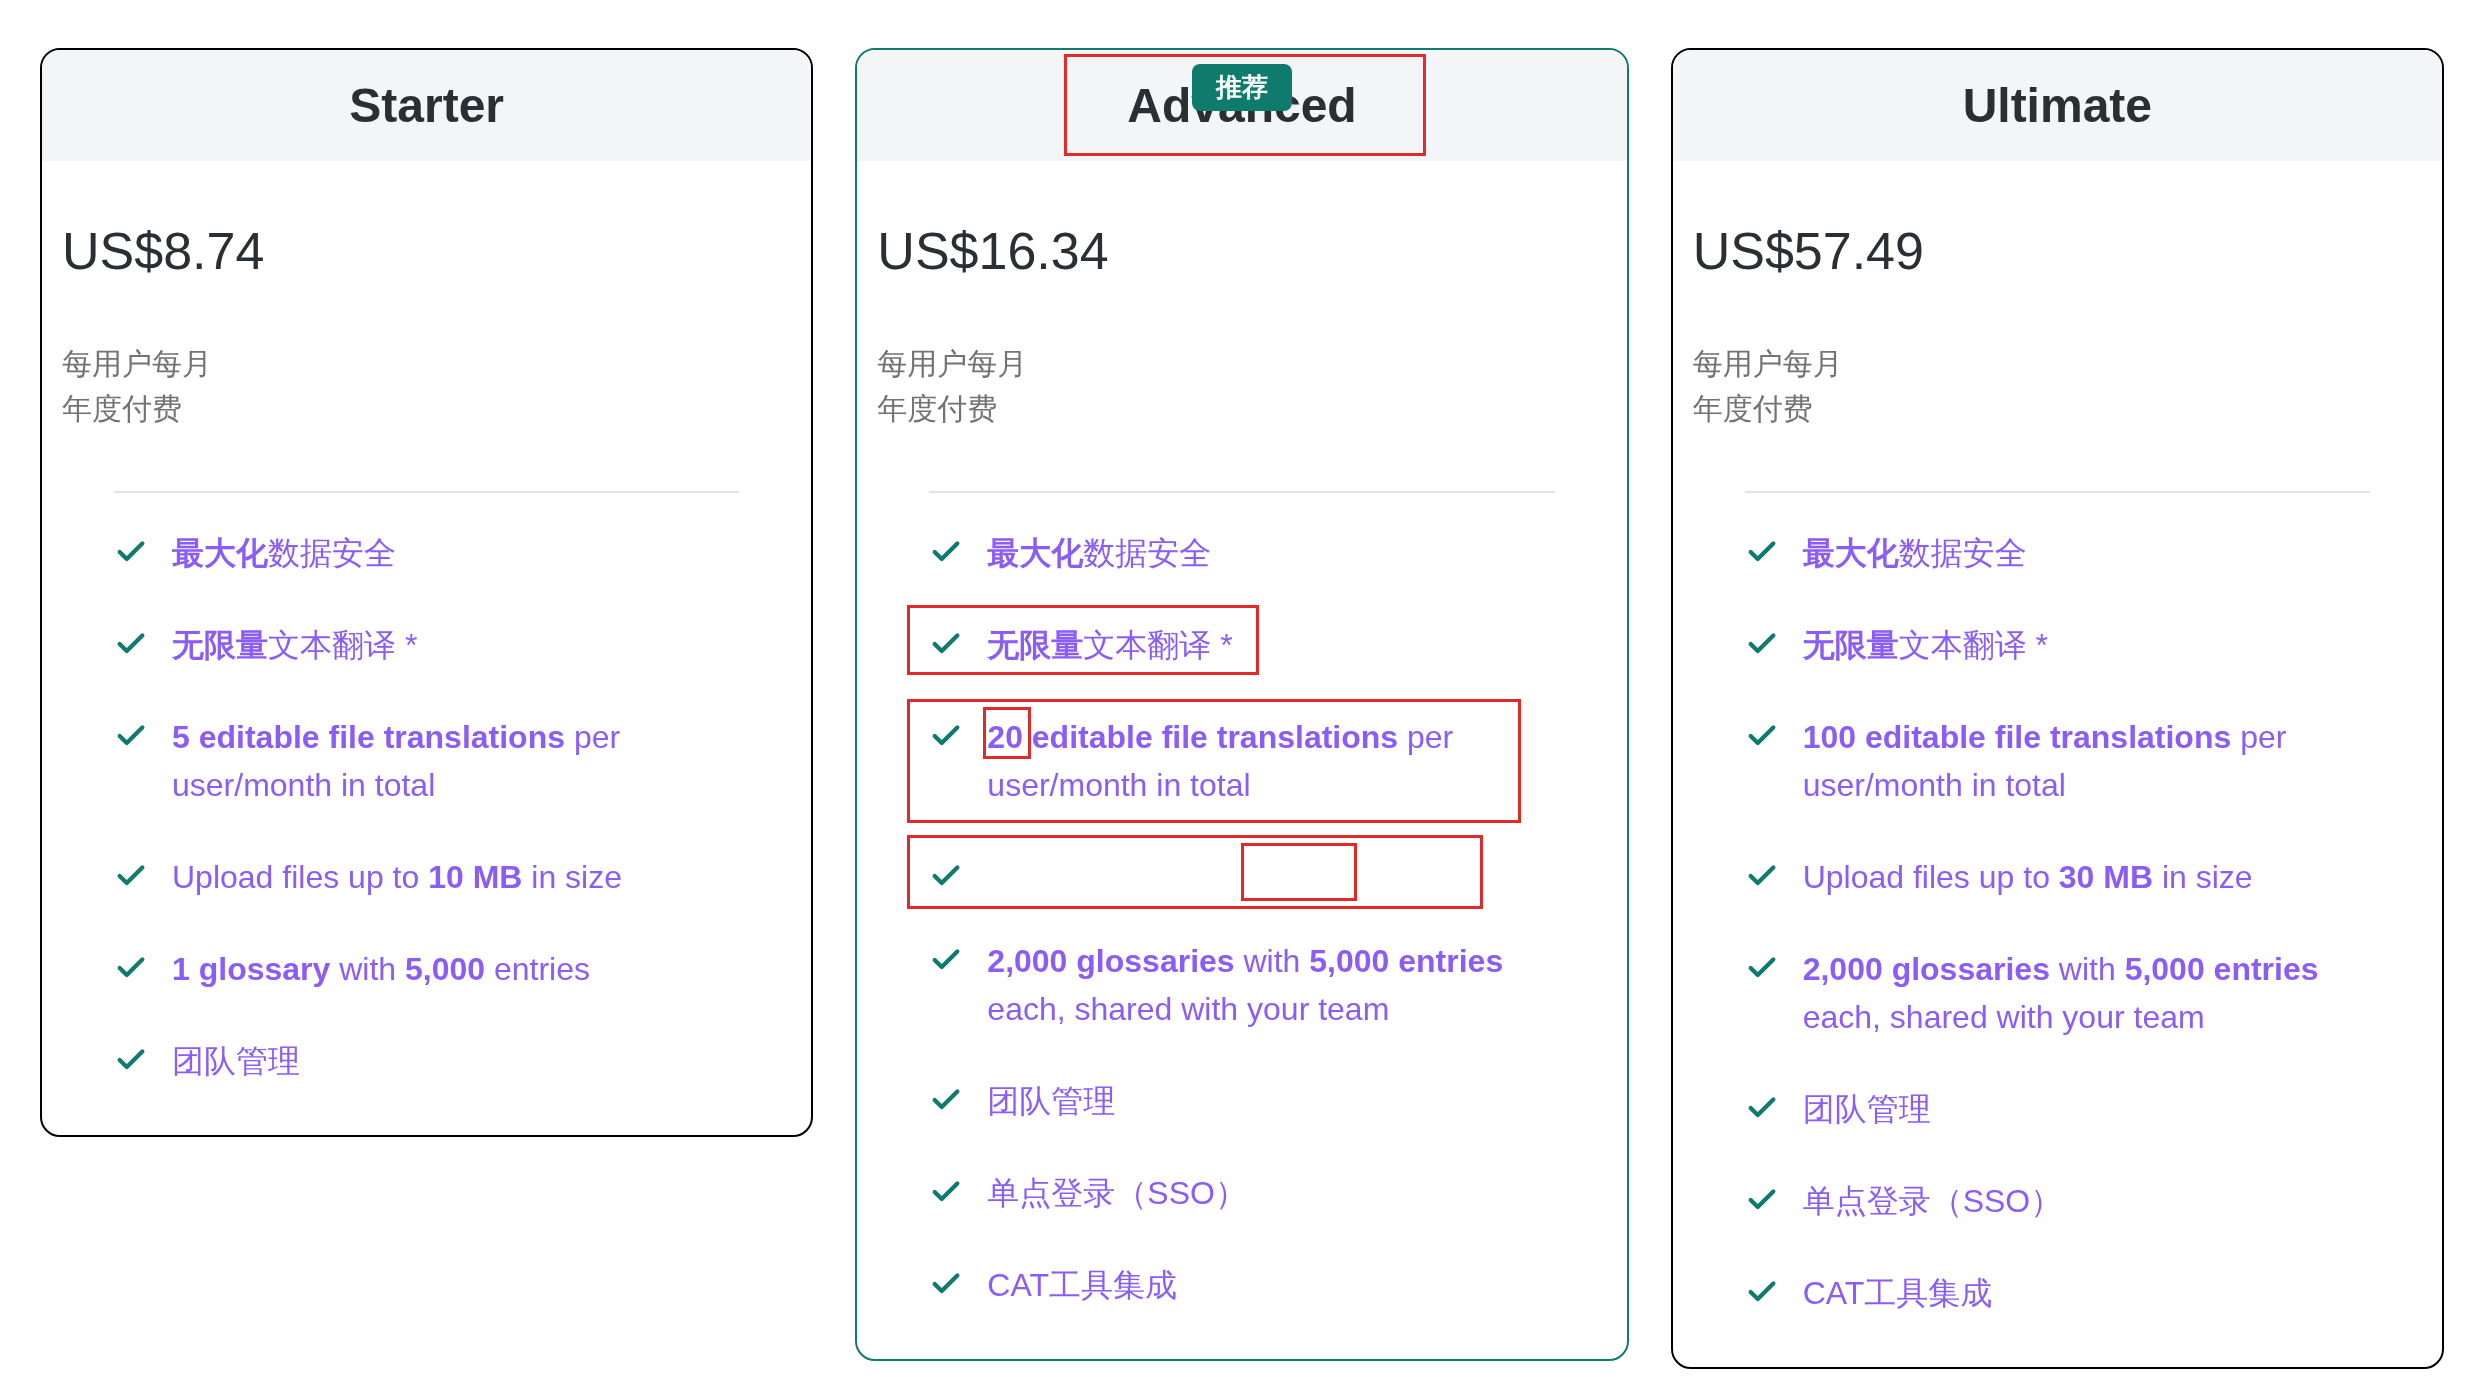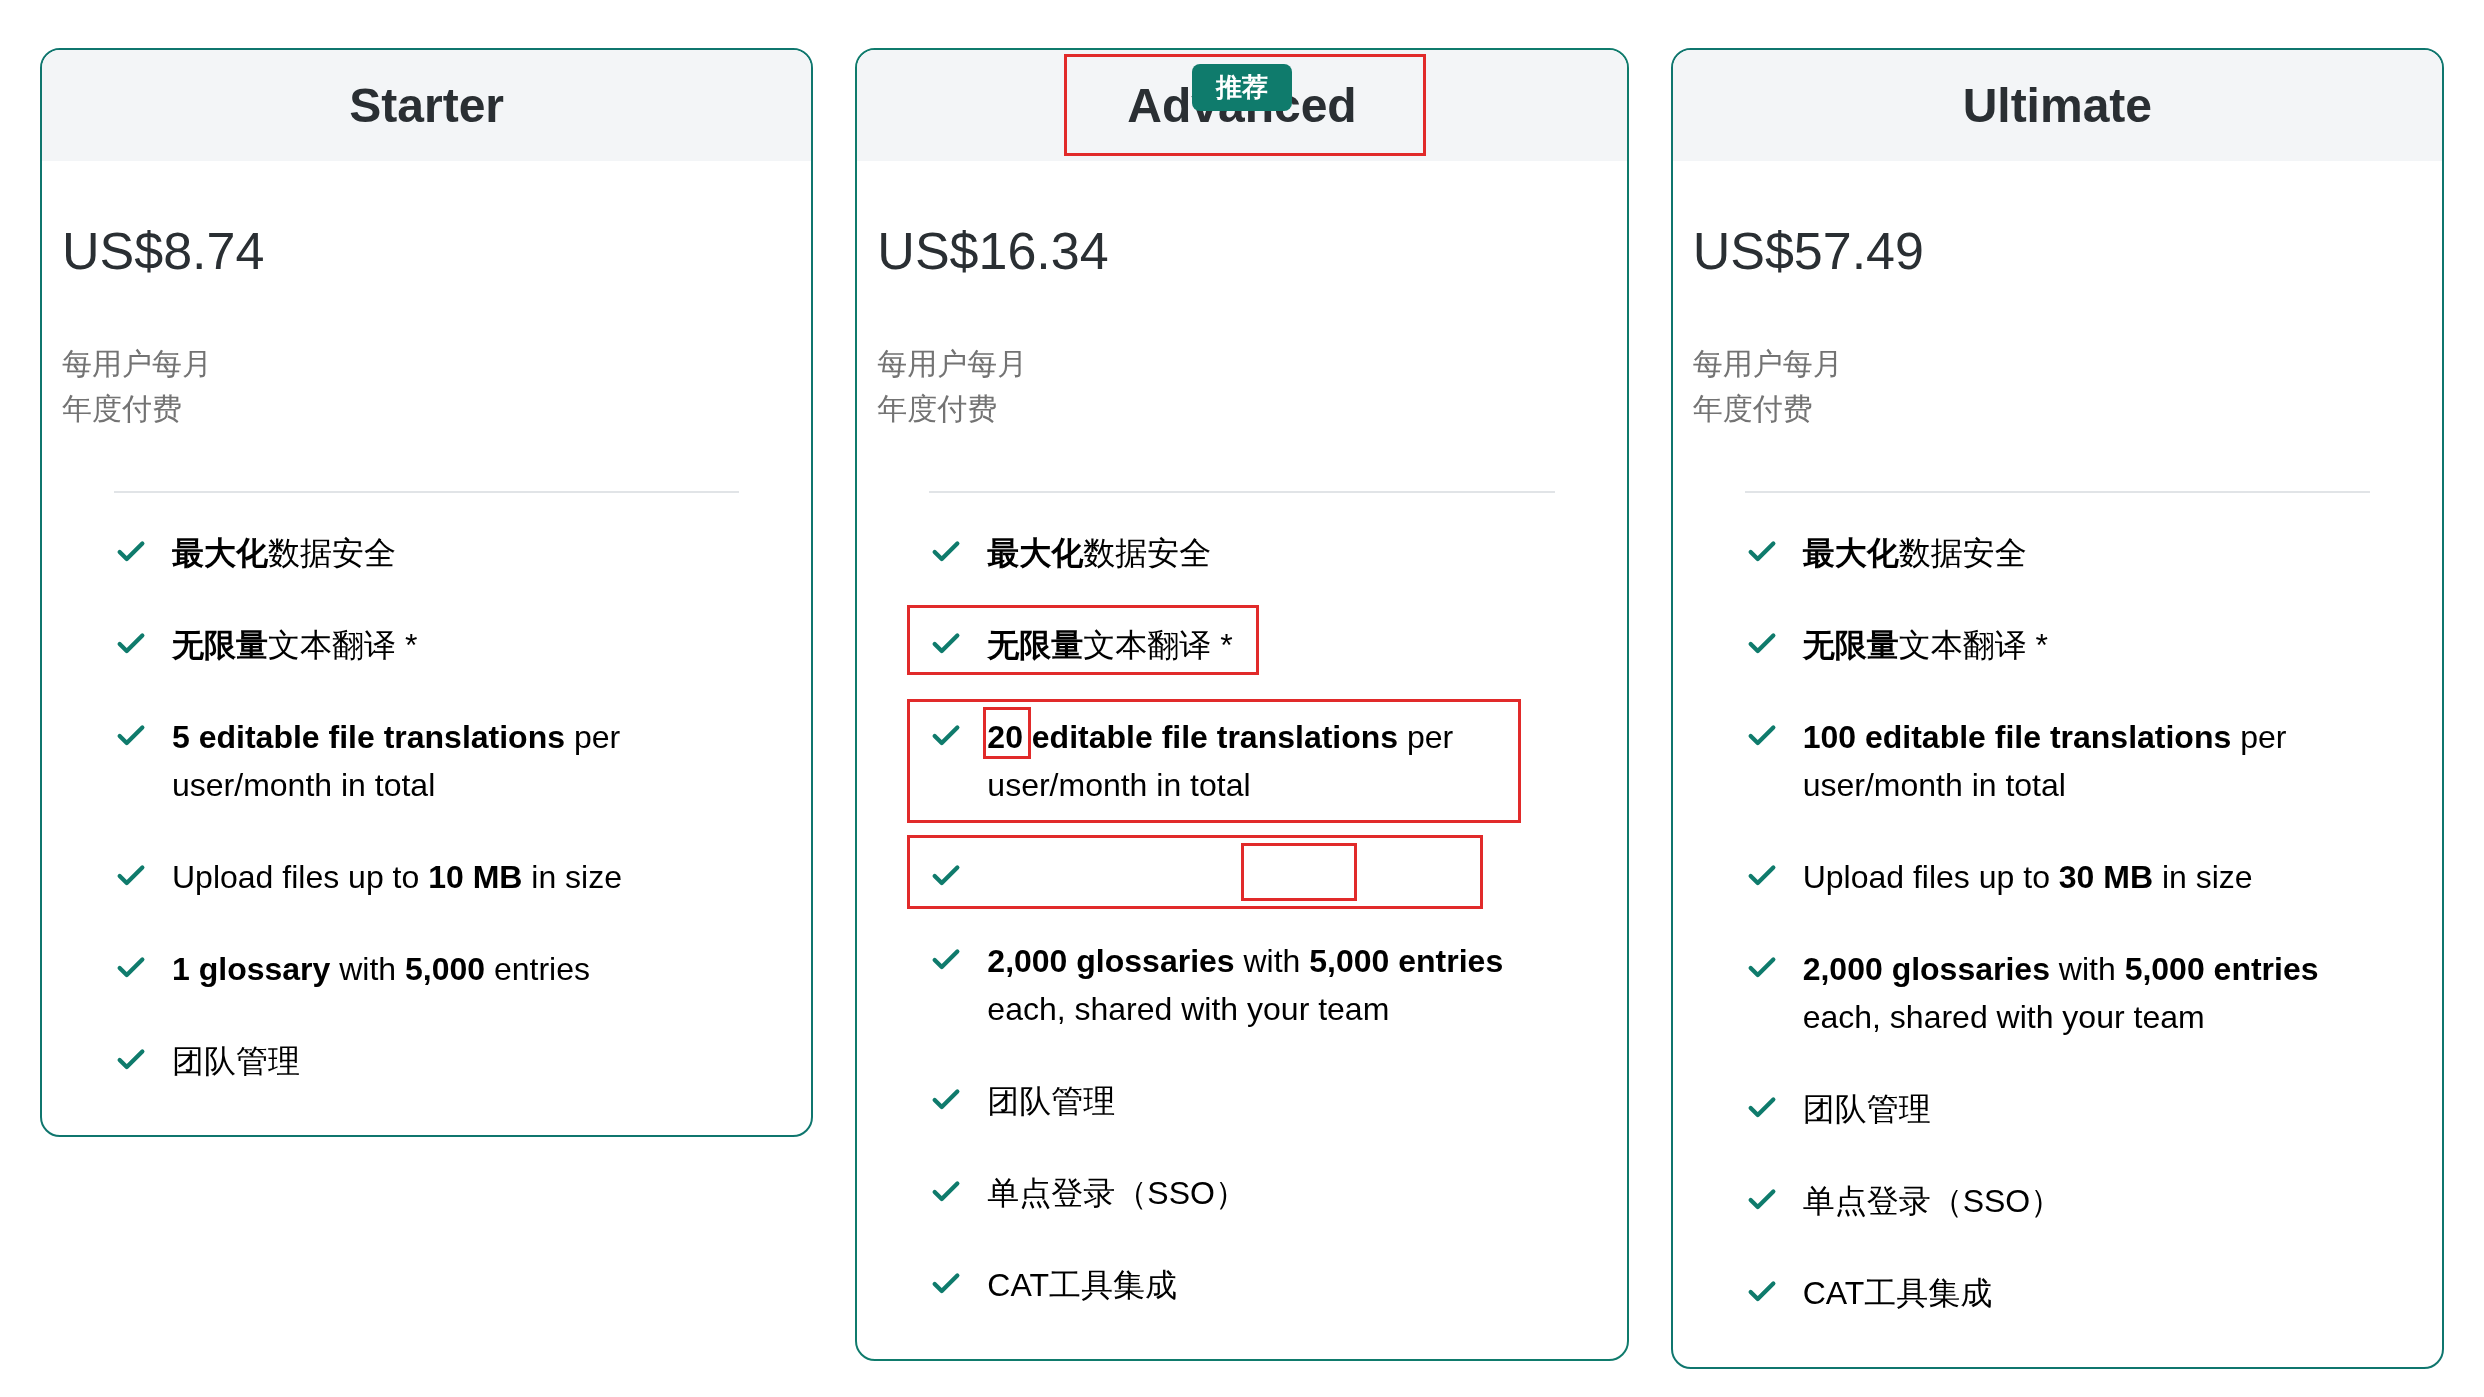--- a/index.html
+++ b/index.html
@@ -11,21 +11,21 @@
     color: #212529;
   }
   .plans {
     display: flex;
     gap: 42px;
     justify-content: center;
     align-items: flex-start;
   }
   .plan {
     width: 776px;
-    border: 2px solid #0f766e;
+    border: 2px solid #000000;
     border-radius: 20px;
     overflow: visible;
     position: relative;
     background: #fff;
   }
   .plan.recommended {
     border: 2px solid #0f7b6c;
   }
   .plan-inner {
     border-radius: 18px;
@@ -80,21 +80,21 @@
     padding: 0 72px 50px;
     list-style: none;
   }
   .feature {
     display: flex;
     align-items: flex-start;
     gap: 24px;
     margin-bottom: 44px;
     font-size: 32px;
     line-height: 1.5;
-    color: #000000;
+    color: #8b5cf6;
     position: relative;
   }
   .feature:last-child { margin-bottom: 0; }
   .check {
     flex: 0 0 auto;
     width: 34px;
     height: 34px;
     margin-top: 6px;
   }
   .check svg { width: 100%; height: 100%; display: block; }

